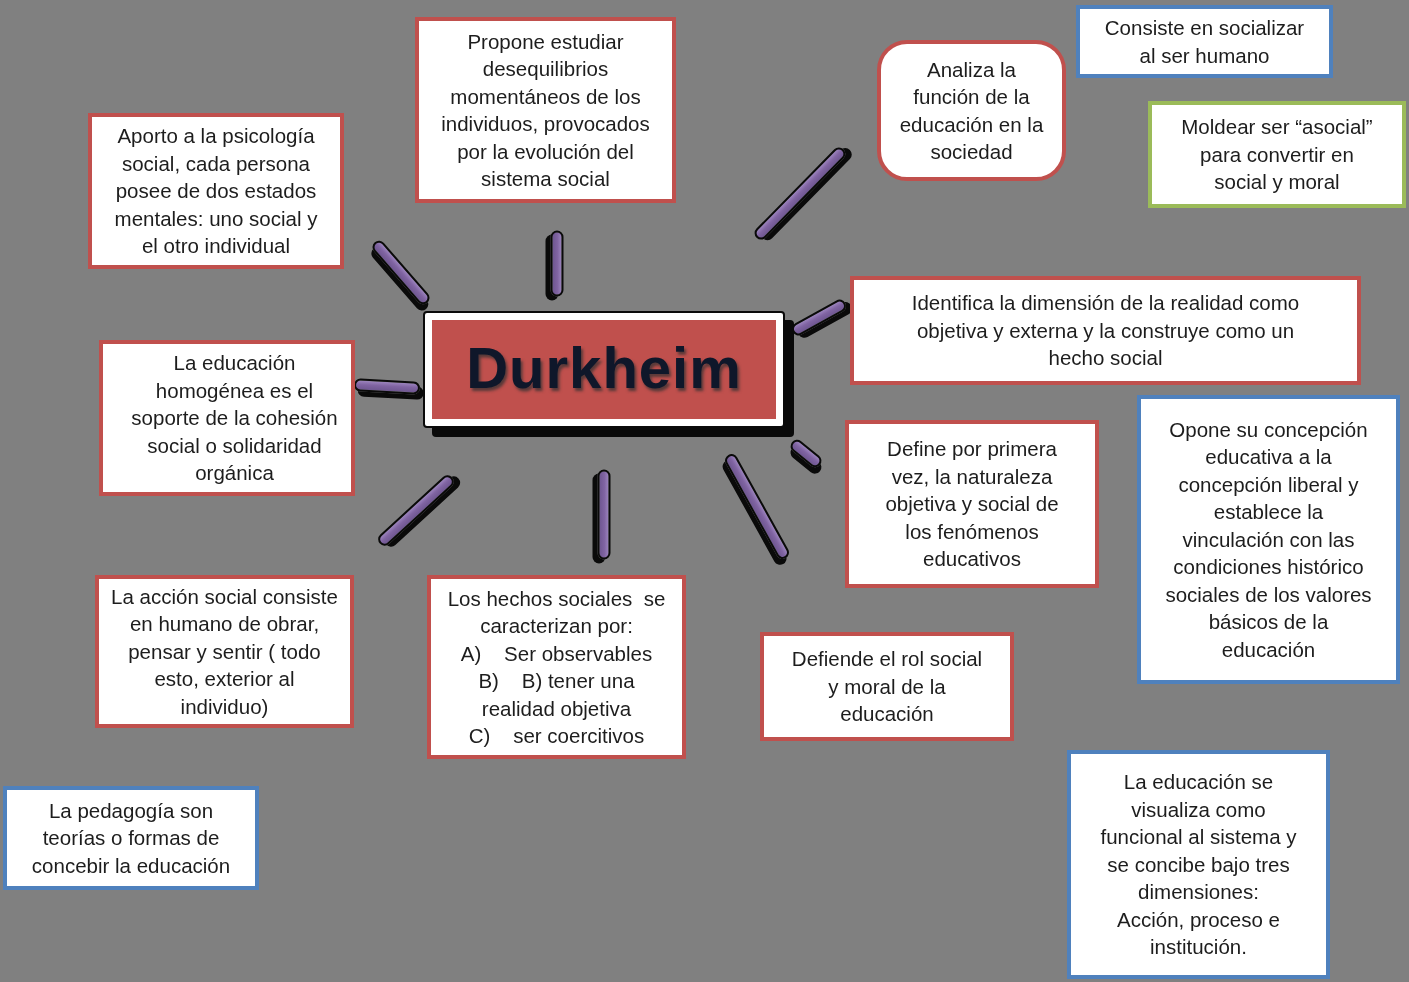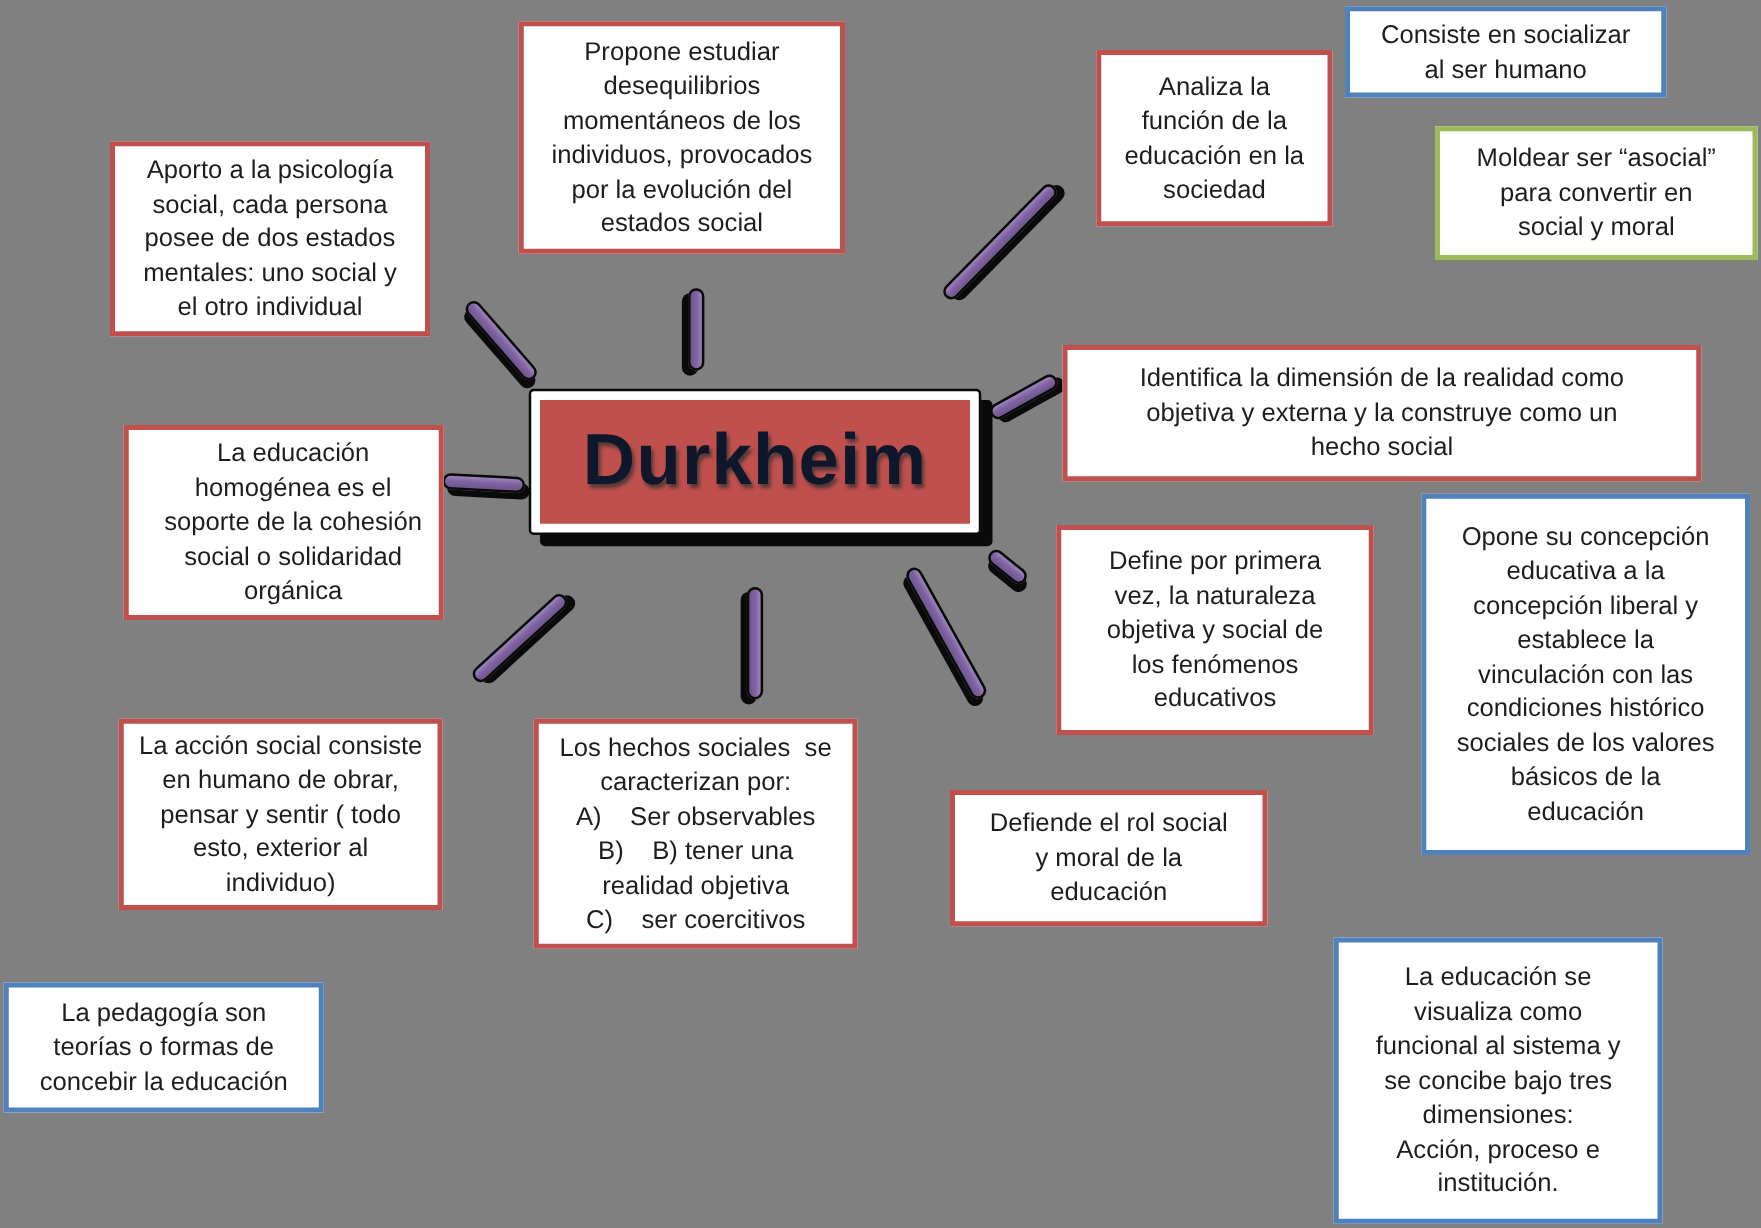--- a/index.html
+++ b/index.html
@@ -97,23 +97,23 @@
 posee de dos estados
 mentales: uno social y
 el otro individual</span></div>
 
   <div class="node" style="left: 415px; top: 17px; width: 261px; height: 186px; border-color: rgb(192, 80, 77);">
     <span>Propone estudiar
 desequilibrios
 momentáneos de los
 individuos, provocados
 por la evolución del
-estados social</span></div>
+sistema social</span></div>
 
-  <div class="node" style="left: 877px; top: 40px; width: 189px; height: 141px; border-color: rgb(192, 80, 77);">
+  <div class="node" style="left: 877px; top: 40px; width: 189px; height: 141px; border-color: rgb(192, 80, 77); border-radius: 30px;">
     <span>Analiza la
 función de la
 educación en la
 sociedad</span></div>
 
   <div class="node blue" style="left: 1076px; top: 5px; width: 257px; height: 73px; border-color: rgb(79, 129, 189);">
     <span>Consiste en socializar
 al ser humano</span></div>
 
   <div class="node green" style="left: 1148px; top: 101px; width: 258px; height: 107px; border-color: rgb(155, 187, 89);">

